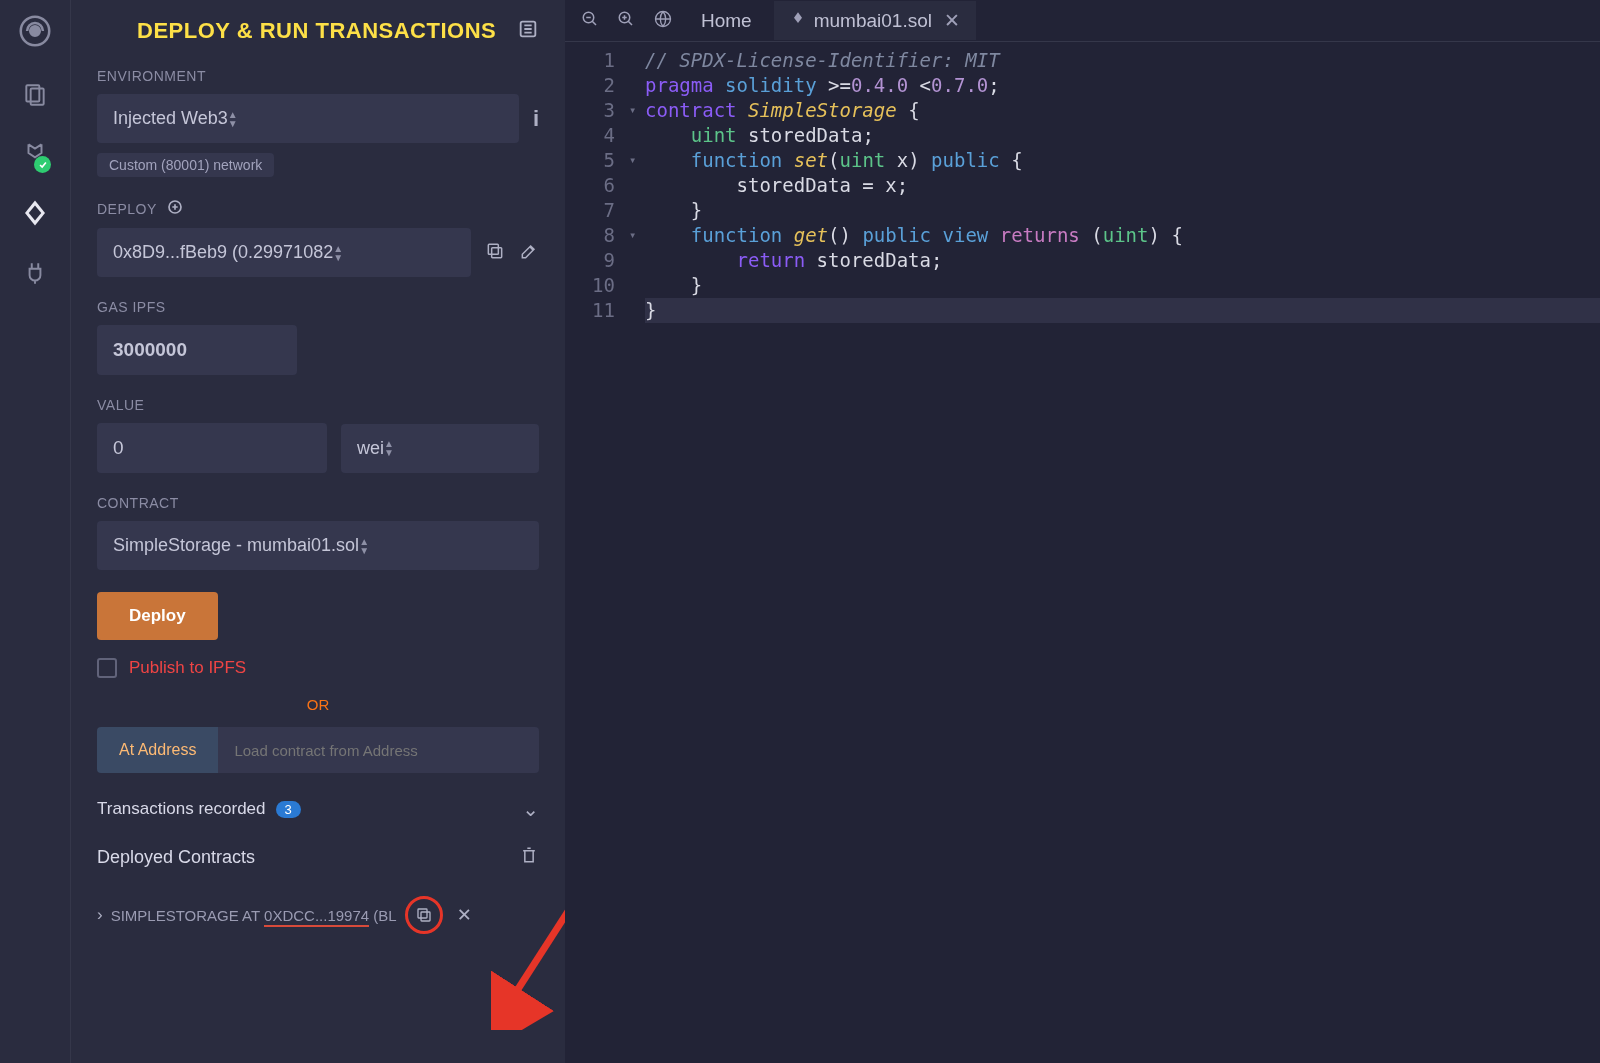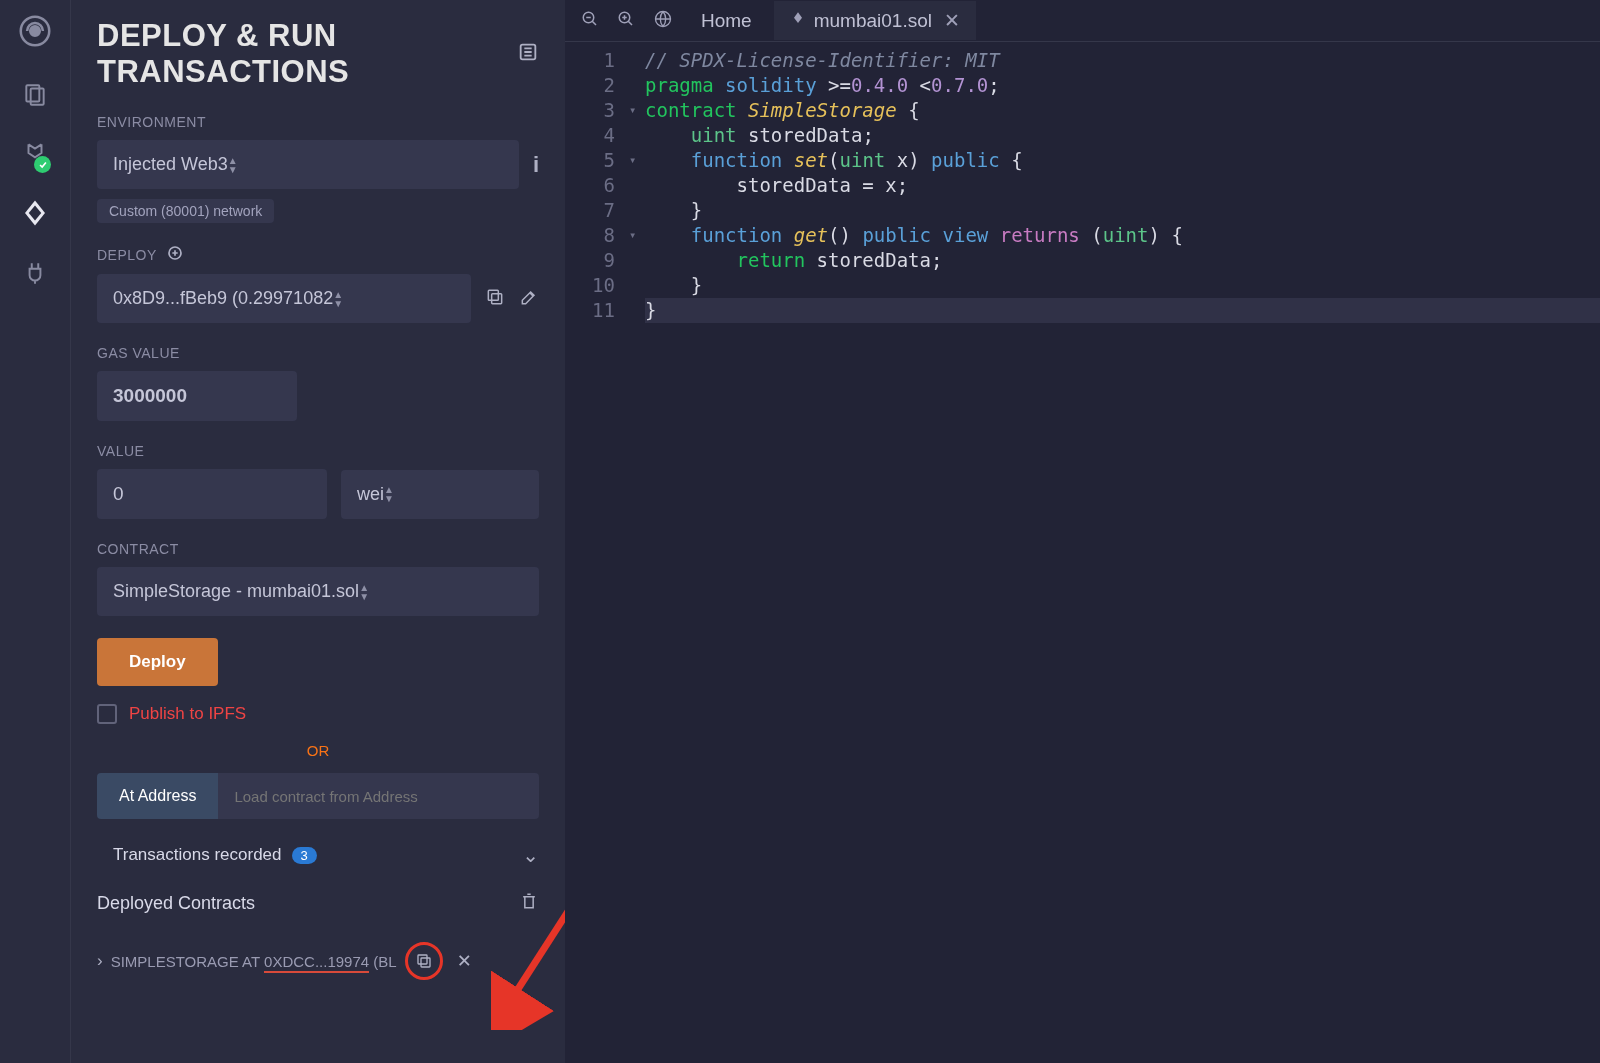--- a/index.html
+++ b/index.html
@@ -31,21 +31,21 @@
 }
 .sidepanel {
   width: 495px;
   background: #2a2c3f;
   border-left: 1px solid #35374a;
   padding: 18px 26px 18px 26px;
   overflow-y: auto;
   position: relative;
 }
 .sp-head { display: flex; align-items: center; justify-content: space-between; margin-bottom: 24px; }
-.sp-title { color: #e5e5e5; font-size: 31px; font-weight: 700; letter-spacing: .5px; }
+.sp-title { color: #fde047; font-size: 22px; font-weight: 700; letter-spacing: .5px; margin-left: 40px; }
 .sp-label { font-size: 14px; color: #8b8ca4; letter-spacing: .5px; margin-bottom: 10px; display: flex; align-items: center; gap: 10px; }
 .sp-select {
   background: #35374e; color: #c5c6d8; border: none; border-radius: 4px;
   padding: 14px 16px; font-size: 18px; display: flex; align-items: center;
   justify-content: flex-start; cursor: pointer;
 }
 .row { display: flex; align-items: center; gap: 14px; }
 .row .sp-select { flex: 1; }
 .chip {
   background: #35374e; color: #a2a3bd; font-size: 14px; padding: 4px 12px;
@@ -57,23 +57,23 @@
 }
 .section { margin-bottom: 22px; }
 .deploy-btn {
   background: #c97539; color: #fff; border: none; border-radius: 4px;
   padding: 14px 32px; font-size: 17px; font-weight: 600; cursor: pointer;
 }
 .checkbox-row { display: flex; align-items: center; gap: 12px; margin-top: 18px; color: #ef4444; font-size: 17px; }
 .cbox { width: 20px; height: 20px; border: 2px solid #61637a; border-radius: 3px; }
 .or-sep { text-align: center; color: #f97316; font-size: 15px; margin: 18px 0 14px; }
 .atrow { display: flex; }
-.at-btn { background: #3a4a64; color: #ffffff; padding: 14px 22px; font-size: 16px; border-radius: 4px 0 0 4px; cursor: pointer; }
+.at-btn { background: #3a4a64; color: #fdba74; padding: 14px 22px; font-size: 16px; border-radius: 4px 0 0 4px; cursor: pointer; }
 .at-input { flex: 1; background: #35374e; color: #7d7e95; border: none; padding: 14px 16px; font-size: 15px; border-radius: 0 4px 4px 0; }
-.trx-row { display: flex; align-items: center; justify-content: space-between; margin-top: 24px; margin-left: 16px; }
+.trx-row { display: flex; align-items: center; justify-content: space-between; margin-top: 24px; }
 .trx-row .left { display: flex; align-items: center; gap: 10px; color: #d8d9e8; font-size: 17px; }
 .count-badge { background: #2a7ad4; color: #fff; font-size: 13px; padding: 1px 9px; border-radius: 10px; }
 .dep-row { display: flex; align-items: center; justify-content: space-between; margin-top: 24px; color: #d8d9e8; font-size: 18px; }
 .contract-row { display: flex; align-items: center; margin-top: 26px; gap: 8px; color: #9a9bb2; font-size: 15px; }
 .contract-row .underline { border-bottom: 2px solid #d84a3a; padding-bottom: 1px; }
 .copy-ring { border: 3px solid #e63528; border-radius: 50%; width: 38px; height: 38px; display: flex; align-items: center; justify-content: center; cursor: pointer; }
 .arrow-ann {
   position: absolute; left: 420px; top: 850px; pointer-events: none;
 }
 .editor {
@@ -88,21 +88,21 @@
 .tab.active { background: #2a2c3f; }
 .tab .x { color: #9fa0b8; margin-left: 4px; }
 .code-area { display: flex; font-family: ui-monospace, SFMono-Regular, Menlo, Consolas, monospace; font-size: 19px; line-height: 25px; padding-top: 6px; }
 .gutter { width: 64px; text-align: right; color: #6b6d85; padding-right: 14px; user-select: none; }
 .gutter .ln { height: 25px; }
 .fold { width: 16px; color: #6b6d85; }
 .fold .f { height: 25px; font-size: 12px; }
 .code { flex: 1; }
 .code .cl { height: 25px; white-space: pre; }
 .tok-cm { color: #7f88a0; font-style: italic; }
-.tok-kw { color: #22c55e; }
+.tok-kw { color: #8b5cf6; }
 .tok-kw2 { color: #5aa0d8; }
 .tok-ty { color: #5cc489; }
 .tok-fn { color: #e6c15a; font-style: italic; }
 .tok-id { color: #d9dae4; }
 .tok-num { color: #b393d3; }
 .tok-op { color: #d9dae4; }
 .tok-pun { color: #d9dae4; }
 .tok-ret { color: #c87bc2; }
 .cur-line { background: rgba(60,62,85,.55); }
 .chev { font-size: 20px; color: #8e90a6; }
@@ -201,21 +201,21 @@
       </span>
       <span class="icon-btn">
         <svg width="20" height="20" viewBox="0 0 24 24" fill="none" stroke="currentColor" stroke-width="1.8">
             <path d="M4 20h4l10-10-4-4L4 16zM13 7l4 4"></path>
           </svg>
       </span>
     </div>
   </div>
 
   <div class="section">
-    <div class="sp-label">GAS VALUE</div>
+    <div class="sp-label">GAS IPFS</div>
     <input class="sp-input" style="width: 200px; font-weight: bold;" value="3000000">
   </div>
 
   <div class="section">
     <div class="sp-label">VALUE</div>
     <div class="row">
       <input class="sp-input" style="width: 230px;" value="0">
       <div class="sp-select" style="width:160px">
         <span>wei</span>
         <span class="updn">

